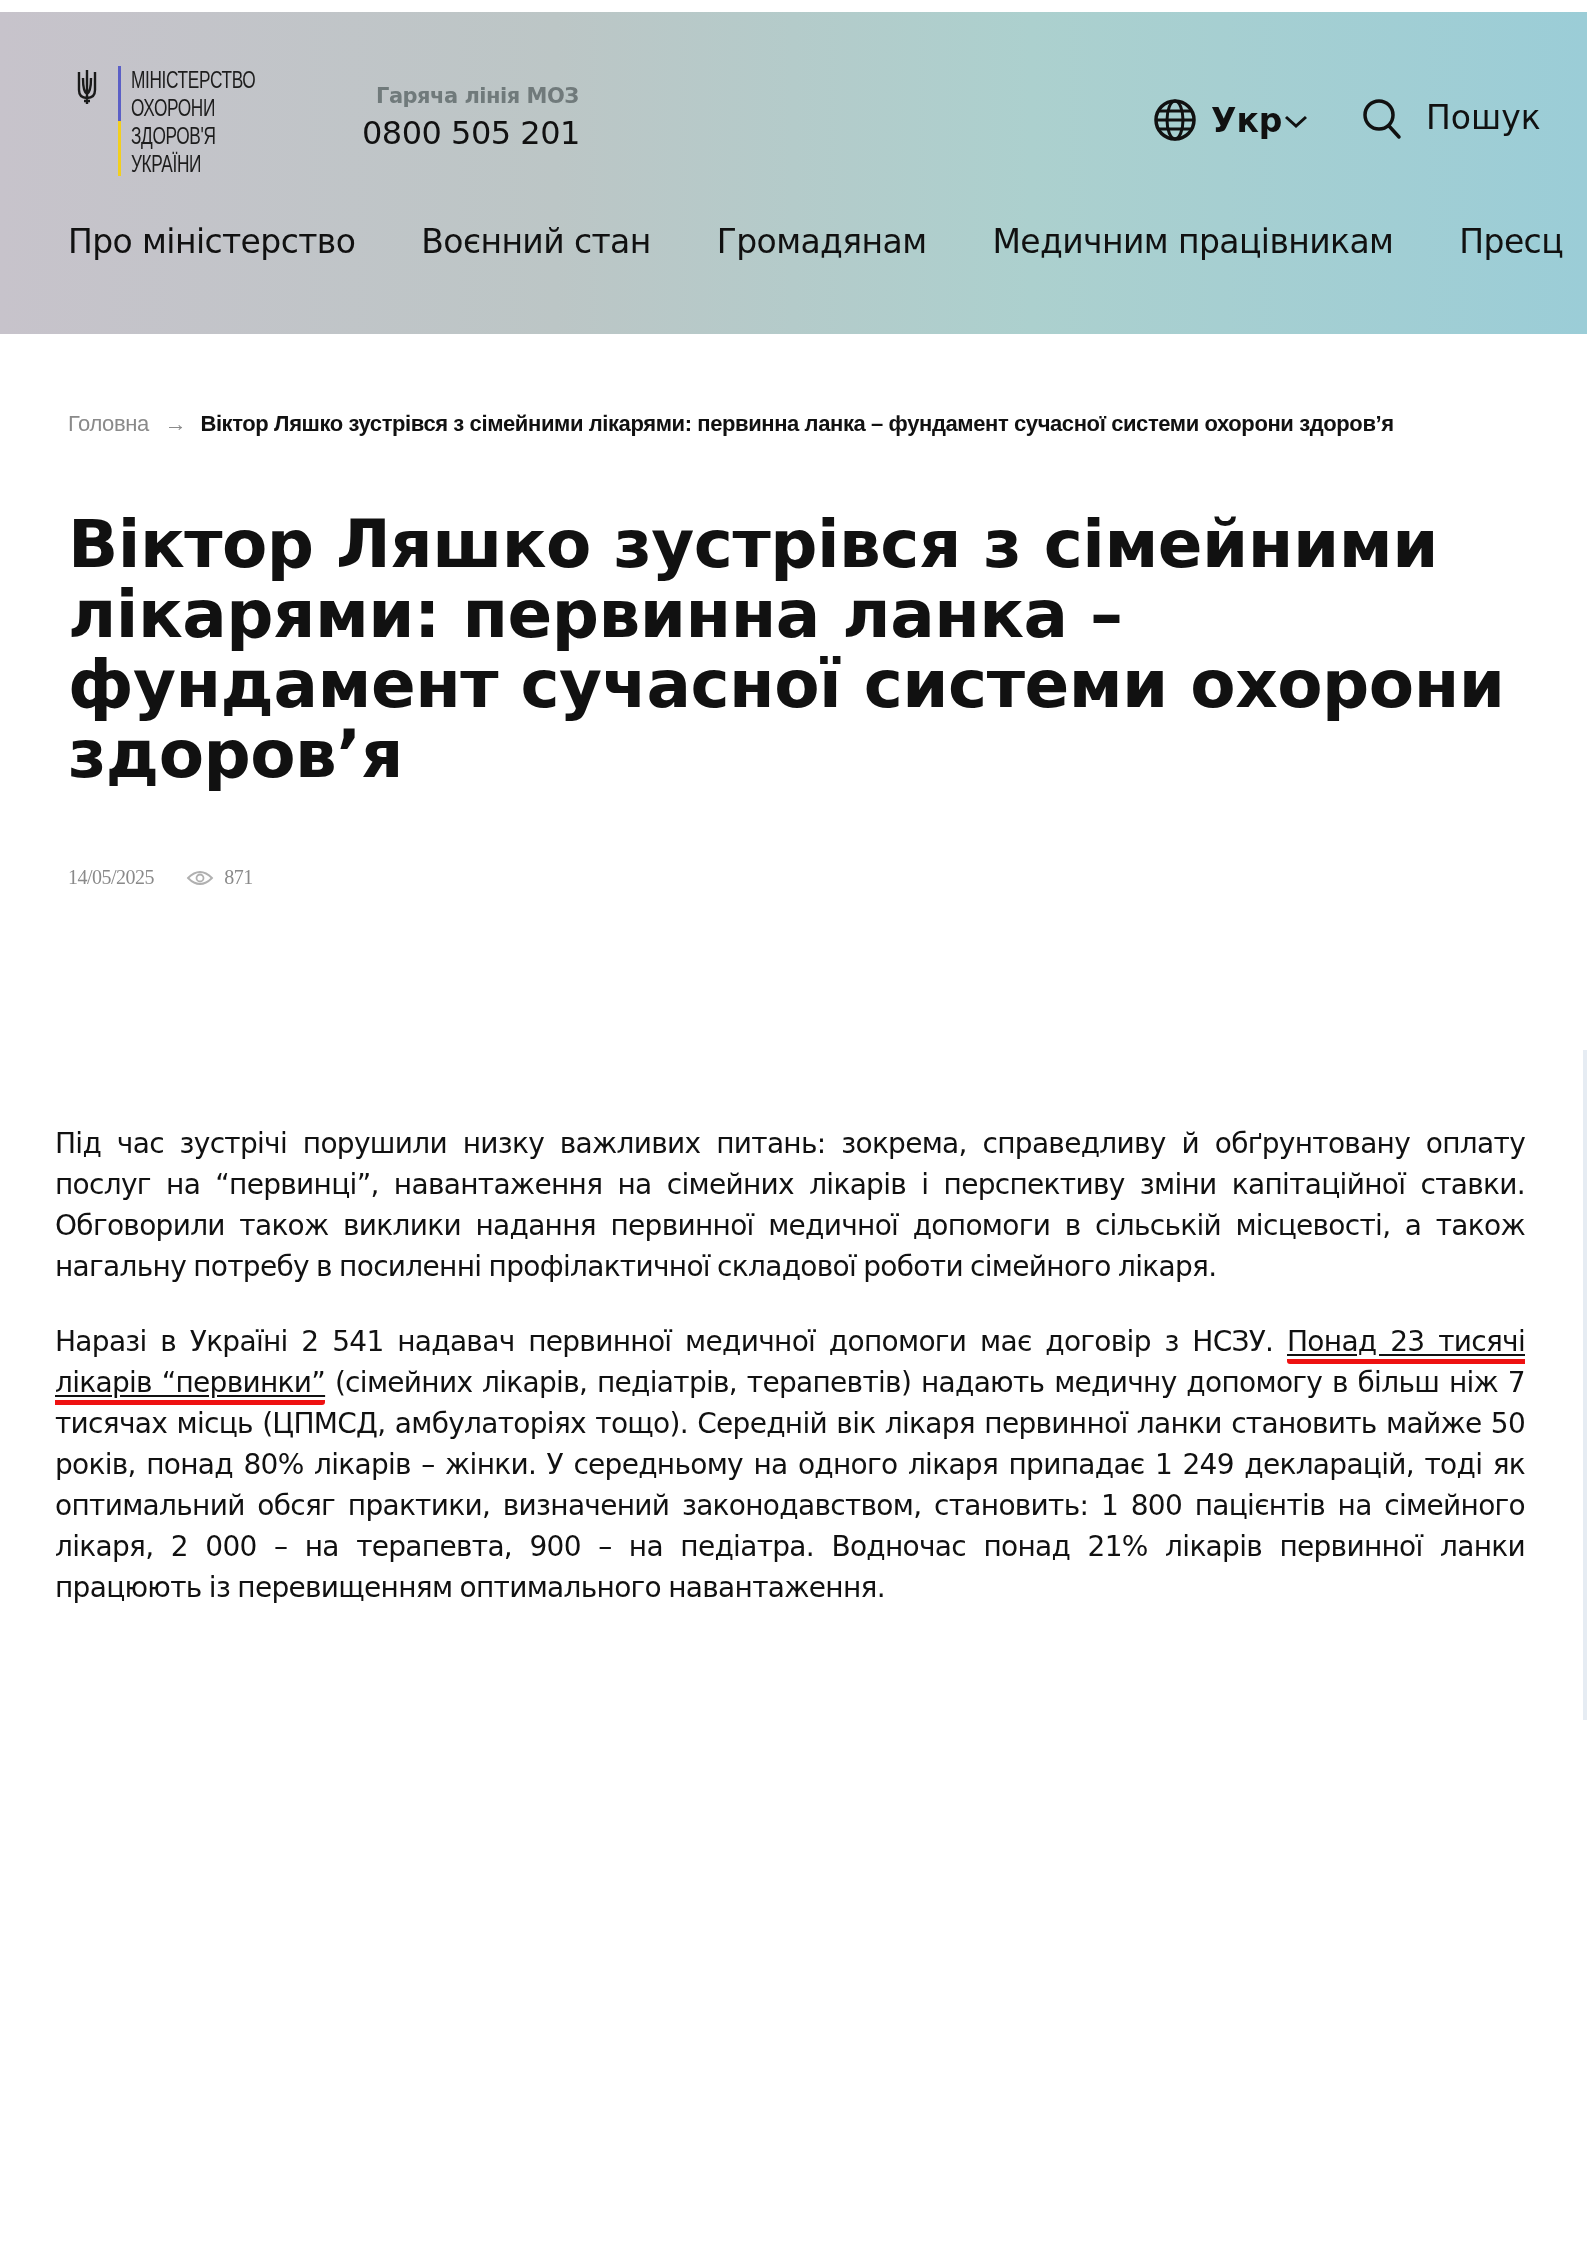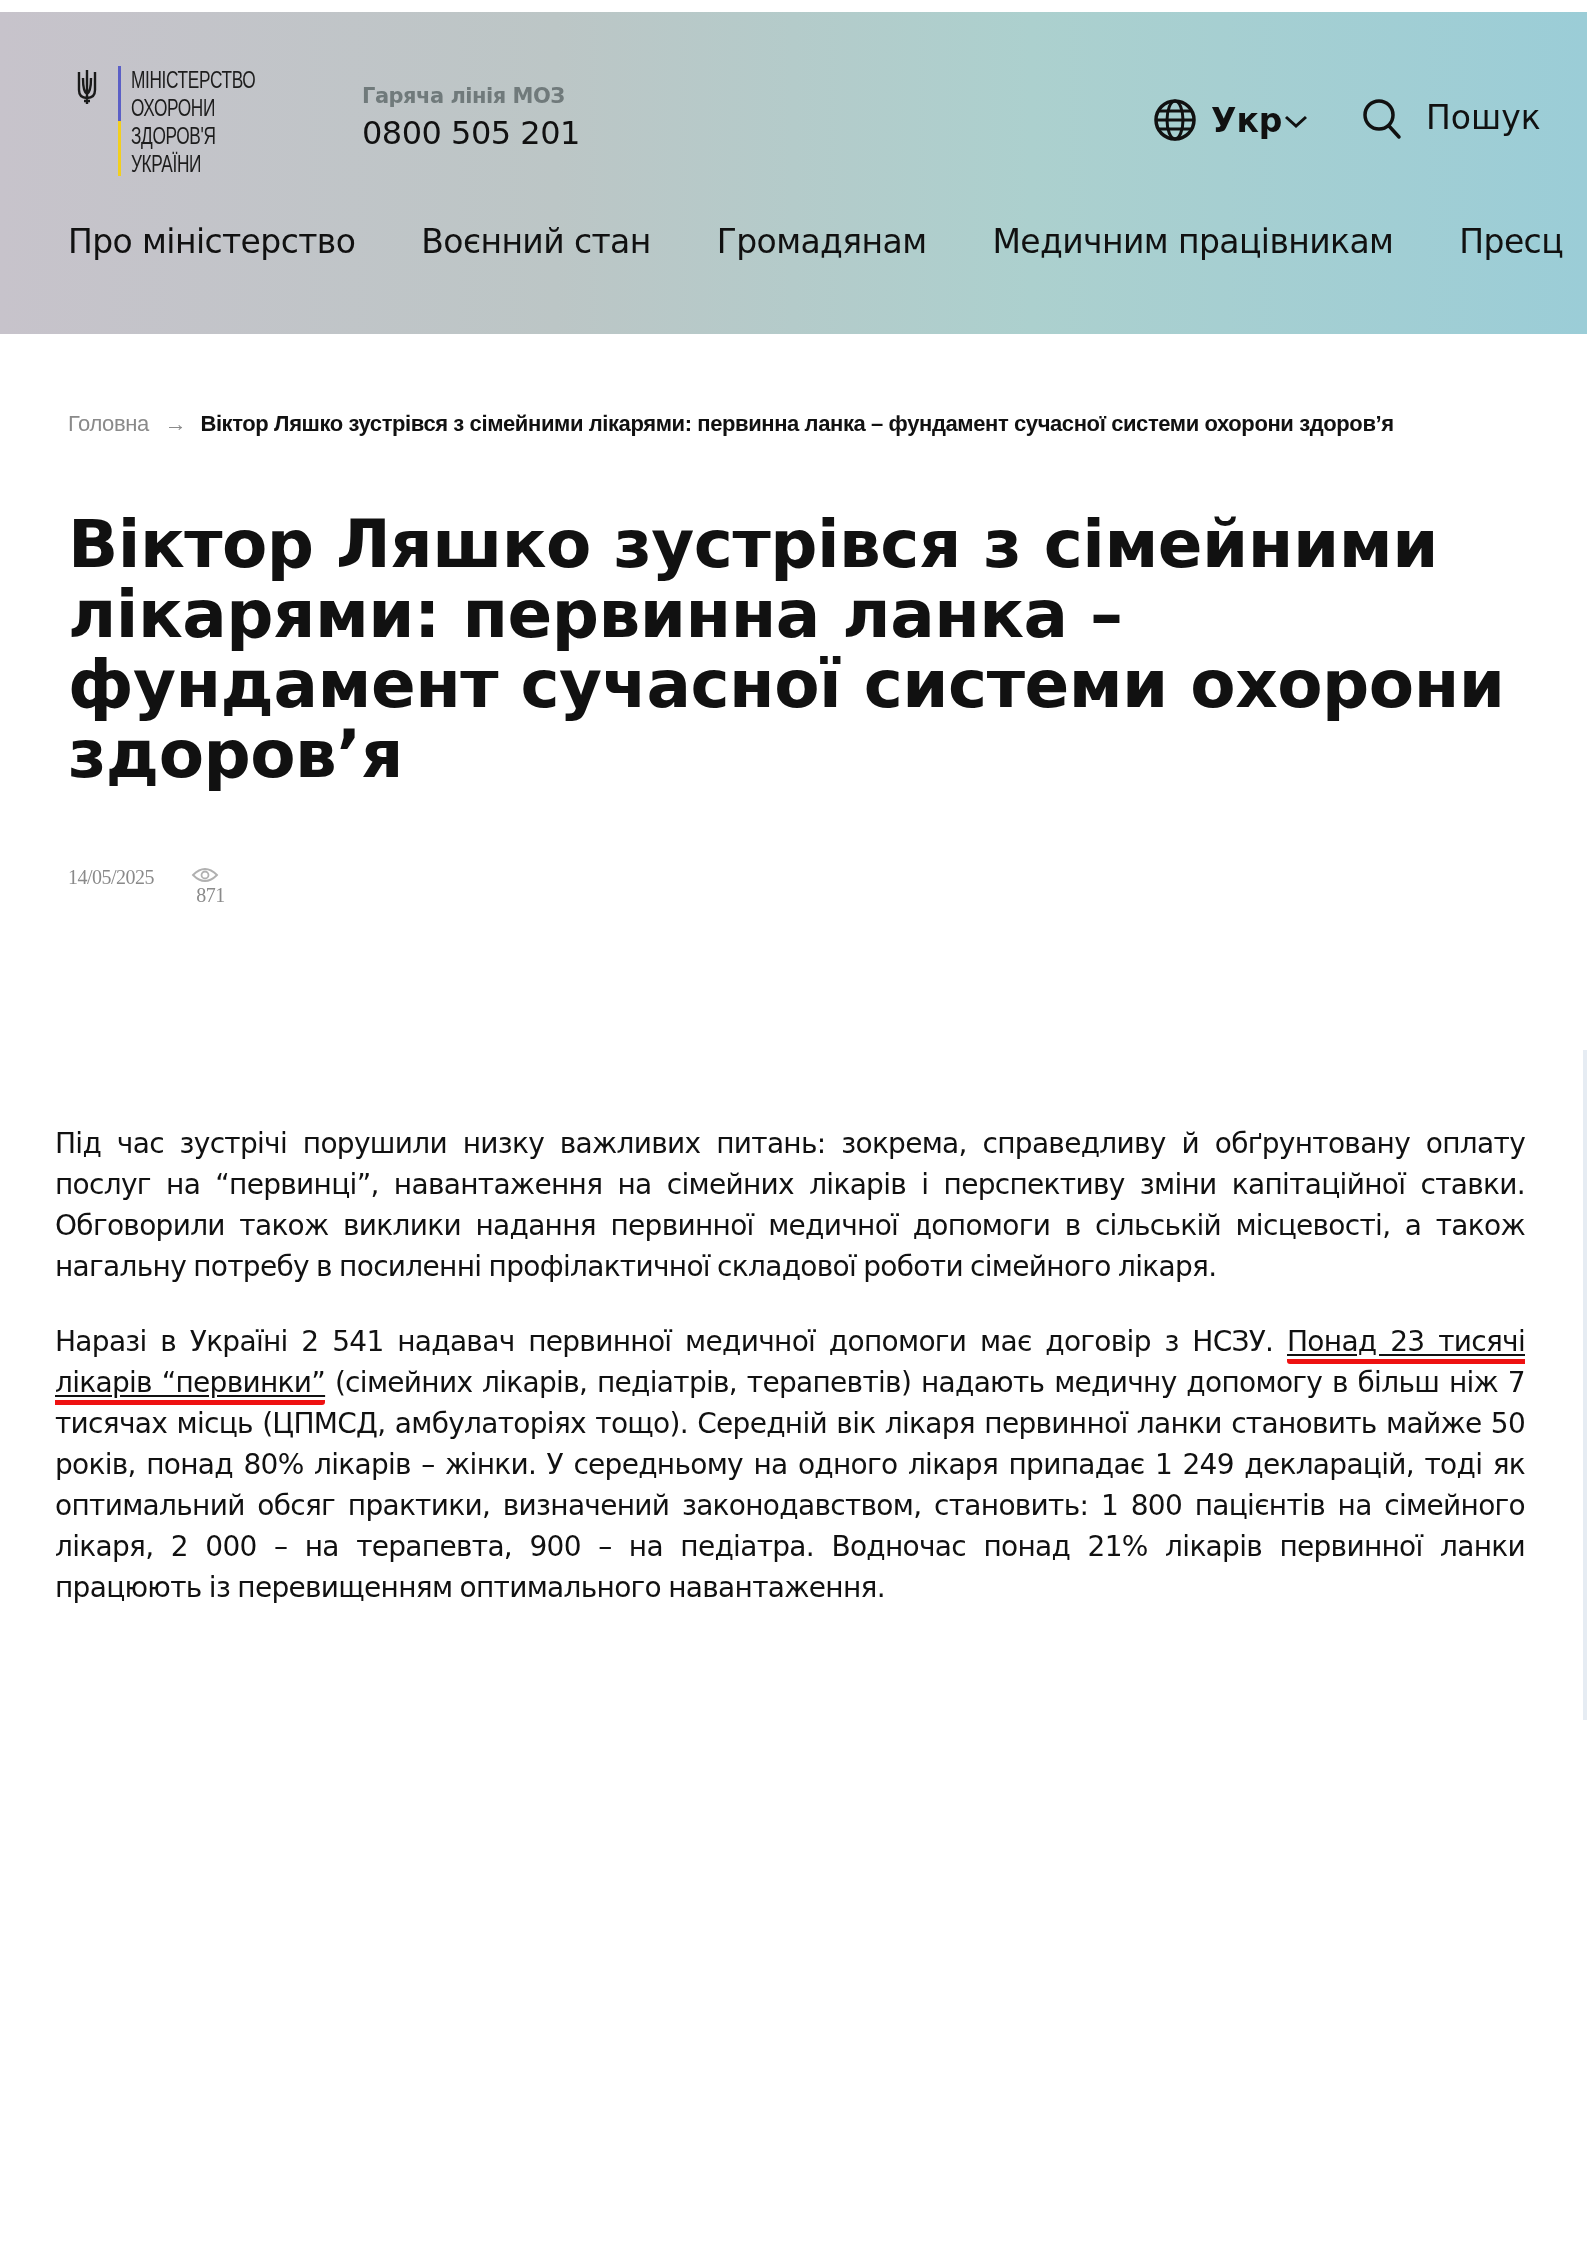--- a/index.html
+++ b/index.html
@@ -11,35 +11,35 @@
   .header {
     position: absolute; left: 0; top: 12px; width: 1587px; height: 322px;
     background: linear-gradient(90deg, #c7c3cb 0%, #bcc6c6 35%, #acd0ce 65%, #9bcdd7 100%);
   }
   .logo { position: absolute; left: 76px; top: 54px; height: 114px; display: flex; }
   .trident { width: 22px; height: 38px; margin-top: 2px; }
   .flag-bar { width: 3px; height: 110px; margin-left: 20px; margin-right: 10px; display: flex; flex-direction: column; }
   .flag-bar .b { flex: 1; }
   .logo-text { font-family: "Liberation Sans", sans-serif; font-size: 24px; line-height: 28px; color: #1d1d1d; transform: scaleX(0.72); transform-origin: left top; letter-spacing: -0.5px; white-space: nowrap; }
   .hotline { position: absolute; left: 362px; top: 72px; }
-  .hotline-label { font-size: 21px; color: #707a7b; font-weight: bold; font-family: "DejaVu Sans", sans-serif; letter-spacing: -0.5px; }
+  .hotline-label { font-size: 21px; color: #707a7b; font-weight: bold; font-family: "DejaVu Sans", sans-serif; letter-spacing: -0.5px; margin-left: 14px; }
   .hotline-number { font-size: 32px; color: #111; margin-top: 6px; font-family: "DejaVu Sans", sans-serif; letter-spacing: -0.5px; }
   .lang { position: absolute; left: 1153px; top: 86px; display: flex; align-items: center; cursor: pointer; font-weight: bold; }
   .lang-label { font-size: 33px; font-family: "DejaVu Sans", sans-serif; margin-left: 14px; }
   .search { position: absolute; left: 1362px; top: 86px; display: flex; align-items: flex-start; cursor: pointer; }
   .search-label { font-size: 33px; font-family: "DejaVu Sans", sans-serif; margin-left: 24px; }
   .nav { position: absolute; left: 68px; top: 210px; display: flex; white-space: nowrap; gap: 36px; }
   .nav-item { font-size: 33px; margin-right: 30px; color: #111; cursor: pointer; font-family: "DejaVu Sans", sans-serif; letter-spacing: -0.6px; }
   .breadcrumb { position: absolute; left: 68px; top: 406px; width: 1440px; font-size: 22px; line-height: 36px; font-weight: bold; letter-spacing: -0.4px; }
   .crumb-home { color: #8a8a8a; font-weight: normal; cursor: pointer; }
   .crumb-arrow { color: #8a8a8a; margin: 0 14px 0 16px; font-weight: normal; }
   .crumb-current { color: #111; }
   .title { position: absolute; left: 68px; top: 510px; width: 1460px; margin: 0; font-size: 66px; line-height: 70px; font-weight: bold; letter-spacing: -0.5px; font-family: "DejaVu Sans", sans-serif; font-weight: 600; }
   .meta { position: absolute; left: 68px; top: 866px; display: flex; align-items: flex-start; font-size: 20px; color: #8a8a8a; font-family: Liberation Serif, serif; letter-spacing: -0.5px; }
-  .views { display: flex; align-items: center; margin-left: 32px; flex-direction: column; }
+  .views { display: flex; align-items: center; margin-left: 32px; }
   .views-count { margin-left: 10px; }
   .article { position: absolute; left: 55px; top: 1118px; width: 1470px; }
   .article p { margin: 5px 0 34px 0; font-size: 28px; line-height: 41px; text-align: justify; color: #111; font-family: "DejaVu Sans", sans-serif; letter-spacing: -0.7px; word-spacing: -1px; }
   .hl { text-decoration: underline; text-decoration-color: #111; text-underline-offset: 3px; border-bottom: 5px solid #ee1111; border-radius: 3px; padding-bottom: 1px; }
   .side-panel { position: absolute; left: 1583px; top: 1050px; width: 4px; height: 670px; background: #e6ecf3; }
 </style>
 </head>
 <body>
 
 <header class="header">

